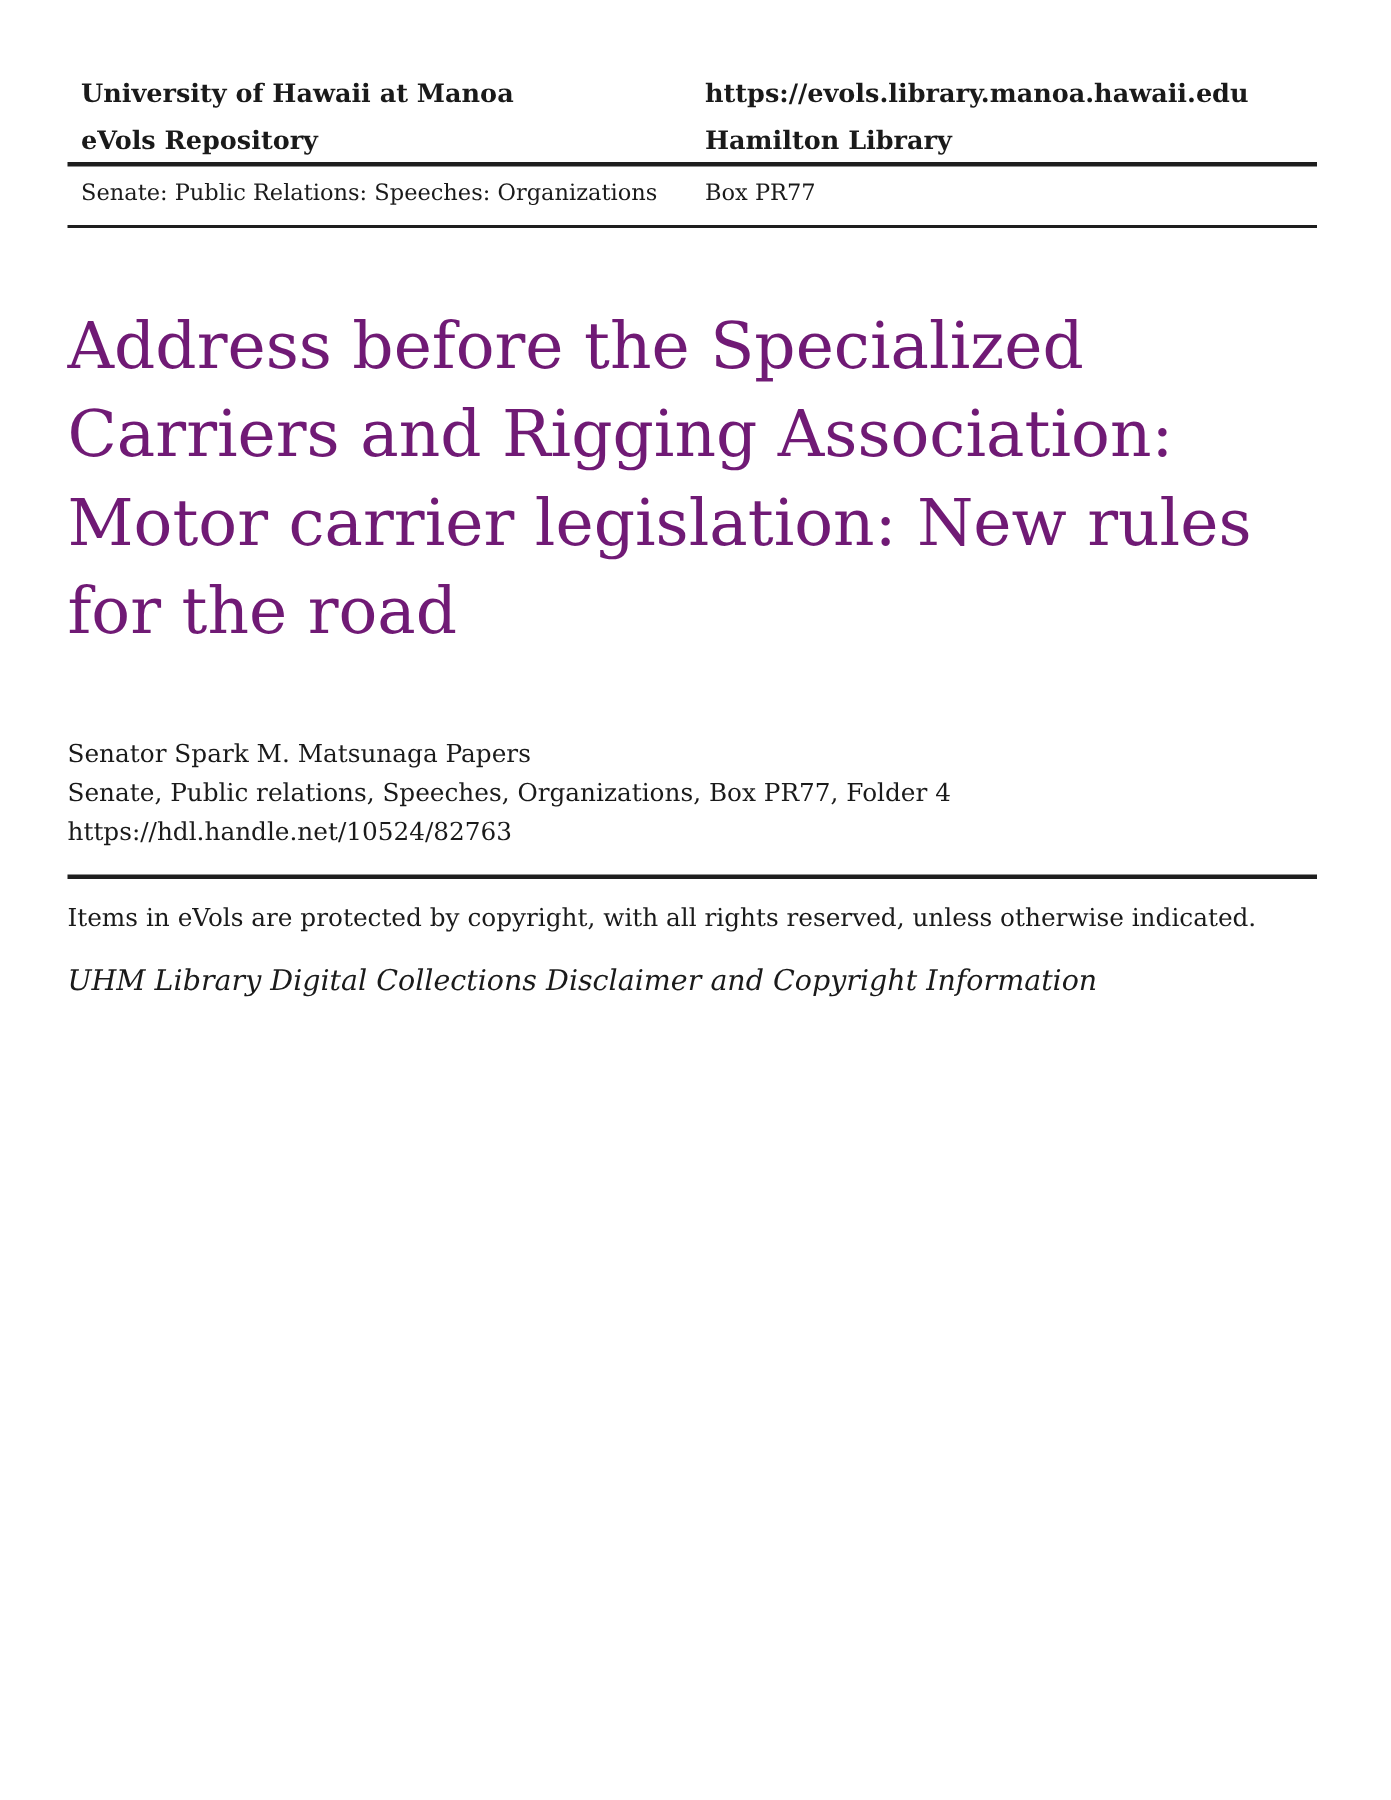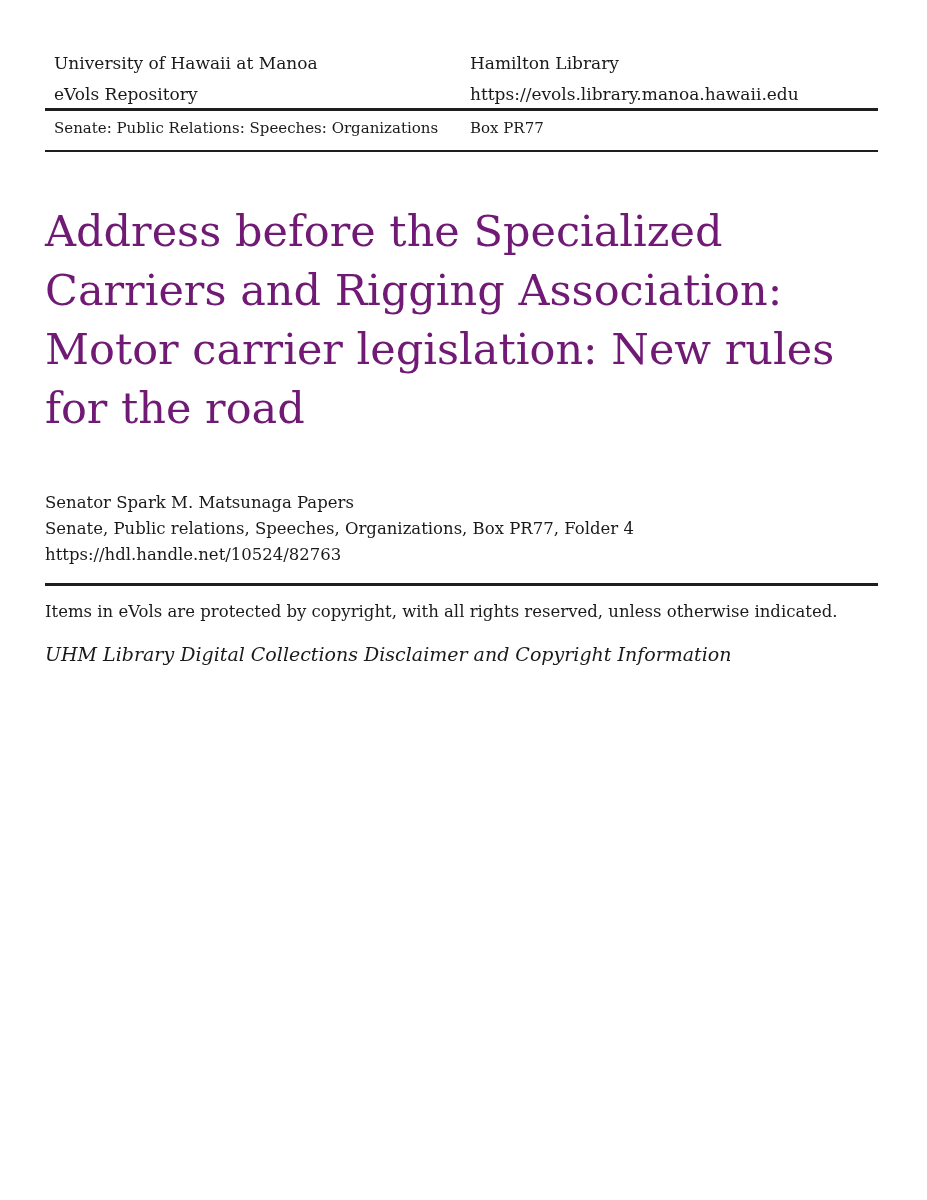--- a/index.html
+++ b/index.html
@@ -17,21 +17,21 @@
   
   .hdr-top {
     display: flex;
     border-bottom: 3px solid #1e1e1e;
     padding-bottom: 3px;
   }
   .hdr-col1 { width: 425px; box-sizing: border-box; padding-left: 9px; }
   .hdr-col2 { flex: 1; }
   .hdr-line {
     font-size: 17px;
-    font-weight: 400;
+    font-weight: 700;
     line-height: 22px;
     white-space: nowrap;
   }
   .hdr-line + .hdr-line { margin-top: 9px; }
   .hdr-sub {
     display: flex;
     border-bottom: 2px solid #1e1e1e;
     padding-top: 8px;
     padding-bottom: 12px;
   }
@@ -85,22 +85,22 @@
 
 <div class="page">
 
   <header>
     <div class="hdr-top">
       <div class="hdr-col1">
         <div class="hdr-line">University of Hawaii at Manoa</div>
         <div class="hdr-line">eVols Repository</div>
       </div>
       <div class="hdr-col2">
+        <div class="hdr-line linklike">https://evols.library.manoa.hawaii.edu</div>
         <div class="hdr-line">Hamilton Library</div>
-        <div class="hdr-line linklike">https://evols.library.manoa.hawaii.edu</div>
       </div>
     </div>
     <div class="hdr-sub">
       <div class="hdr-col1 sub-line">Senate: Public Relations: Speeches: Organizations</div>
       <div class="hdr-col2 sub-line">Box PR77</div>
     </div>
   </header>
 
   <h1 class="doc-title">
     <span class="title-line">Address before the Specialized</span>

